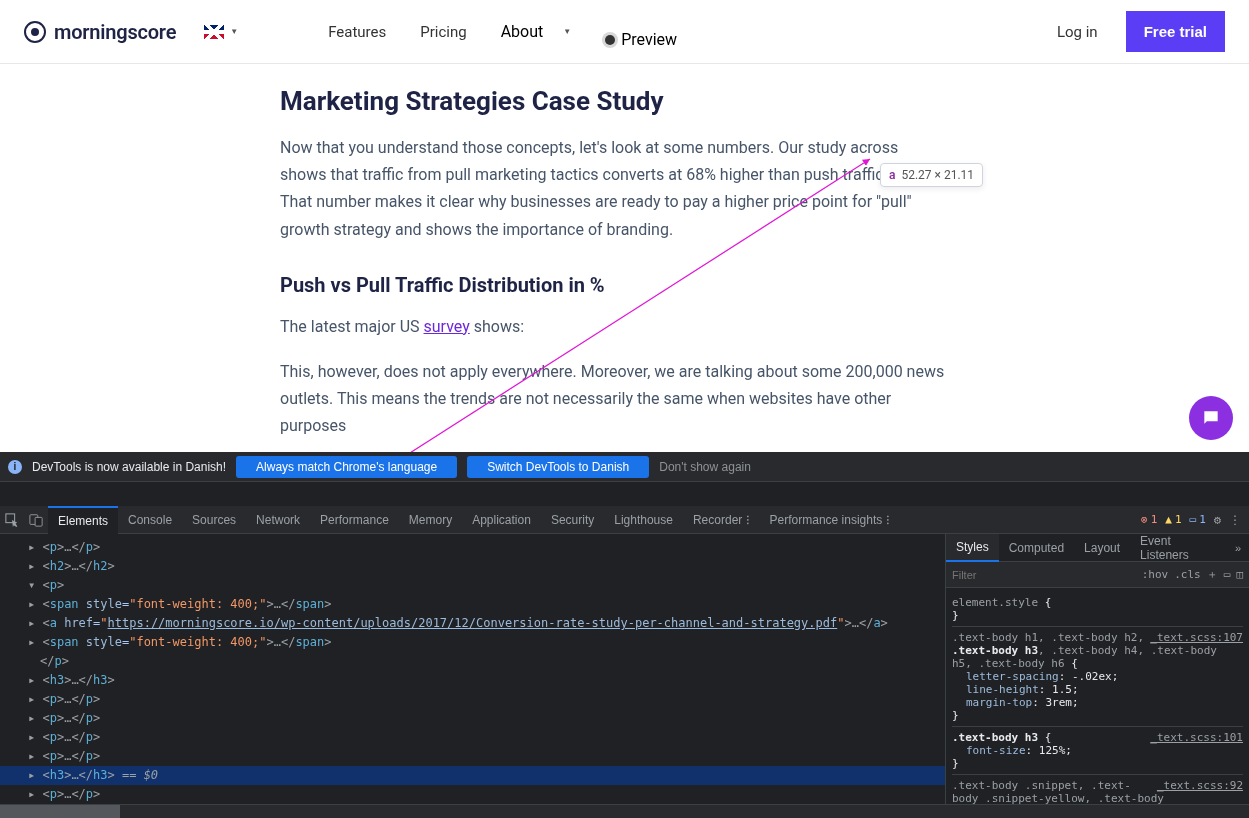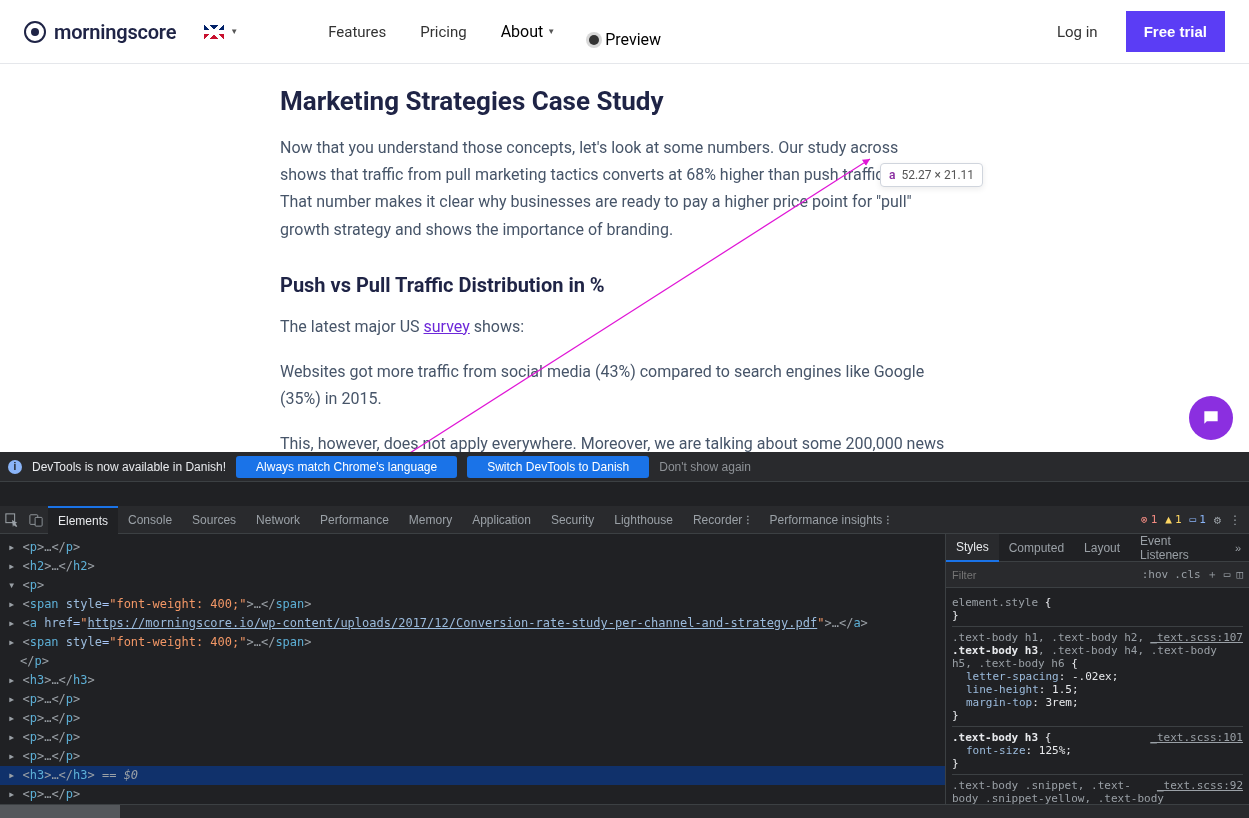--- a/index.html
+++ b/index.html
@@ -13,21 +13,21 @@
   .brand-icon .dot { width: 8px; height: 8px; background: #1f2446; border-radius: 50%; }
   .lang { margin-left: 28px; display: flex; align-items: center; gap: 6px; }
   .flag { width: 20px; height: 14px; display: inline-block; background: linear-gradient(to bottom, #012169 0 33%, #fff 33% 66%, #c8102e 66% 100%); position: relative; }
   .flag::after { content: ""; position: absolute; inset: 0; background:
     linear-gradient(45deg, transparent 44%, #fff 44% 56%, transparent 56%),
     linear-gradient(-45deg, transparent 44%, #fff 44% 56%, transparent 56%);
   }
   .caret { font-size: 8px; color: #555; }
   .navlinks { margin-left: 90px; display: flex; gap: 34px; align-items: center; }
   .navlinks a { color: #333; text-decoration: none; font-size: 15px; }
-  .about { display: flex; align-items: center; gap: 4px; }
+  .about { display: flex; align-items: center; gap: 20px; }
   .preview { display: flex; align-items: center; gap: 6px; margin-top: 16px; }
   .pulse { width: 10px; height: 10px; border-radius: 50%; background: #333; box-shadow: 0 0 0 3px rgba(100,100,100,0.25); }
   .rightnav { margin-left: auto; display: flex; align-items: center; gap: 28px; }
   .login { color: #333; font-size: 15px; }
   .trial-btn { background: #5b3df5; color: #fff; border-radius: 0; padding: 12px 18px; font-weight: 600; font-size: 15px; border: none; }
 
   
   .content { flex: 1; overflow: auto; position: relative; }
   .article { max-width: 680px; margin: 0 0 0 280px; padding: 10px 0 20px; color: #2b3353; }
   .article h2 { font-size: 26px; color: #1f2446; margin: 12px 0 18px; font-weight: 700; }
@@ -62,21 +62,21 @@
   .dt-tabs .rec { display: flex; align-items: center; gap: 4px; }
   .dt-tabs .spacer { flex: 1; }
   .dt-status { display: flex; gap: 8px; align-items: center; padding-right: 8px; }
   .badge { display: inline-flex; align-items: center; gap: 3px; font-size: 11px; }
   .be { color: #f28b82; }
   .bw { color: #fdd663; }
   .bm { color: #8ab4f8; }
 
   .dt-body { flex: 1; display: flex; min-height: 0; }
   .dom-panel { flex: 1; background: #202124; overflow: auto; position: relative; padding: 4px 0; }
-  .dom-panel .row { white-space: nowrap; padding: 1px 0 1px 8px; line-height: 17px; }
+  .dom-panel .row { white-space: nowrap; padding: 1px 0 1px 28px; line-height: 17px; }
   .dom-panel .row.highlight { background: #10316b; }
   .tw16 { display: inline-block; width: 12px; color: #9aa0a6; }
   .ind0 { padding-left: 100px; } .ind1 { padding-left: 112px; }
   .tri { color: #9aa0a6; cursor: default; }
   .lt { color: #9aa0a6; }
   .tg { color: #5db0d7; }
   .at { color: #9bbbdc; }
   .eq { color: #a8c7fa; }
   .vl { color: #f29766; }
   .url { color: #9bbbdc; text-decoration: underline; }
@@ -142,21 +142,20 @@
     <div class="article">
       <h2>Marketing Strategies Case Study</h2>
       <p>
         <span>Now that you understand those concepts, let's look at some numbers. Our study across </span><br>
         <span>shows that traffic from pull marketing tactics converts at 68% higher than push traffic (</span><a class="src hl">source</a><span>). That number makes it clear why businesses are ready to pay a higher price point for "pull" growth strategy and shows the importance of branding.</span>
       </p>
       <h3>Push vs Pull Traffic Distribution in %</h3>
       <p>
         <span>The latest major US </span><a class="src">survey</a><span> shows:</span>
       </p>
-      <p>Websites got more traffic from social media (43%) compared to search engines like Google (35%) in 2015.</p>
       <p>This, however, does not apply everywhere. Moreover, we are talking about some 200,000 news outlets. This means the trends are not necessarily the same when websites have other purposes</p>
     </div>
 
     <div class="inspect-tip">
       <span class="tag">a</span>
       <span class="dim">52.27 × 21.11</span>
     </div>
 
     <svg class="annoline" width="1249" height="460">
       <defs>

